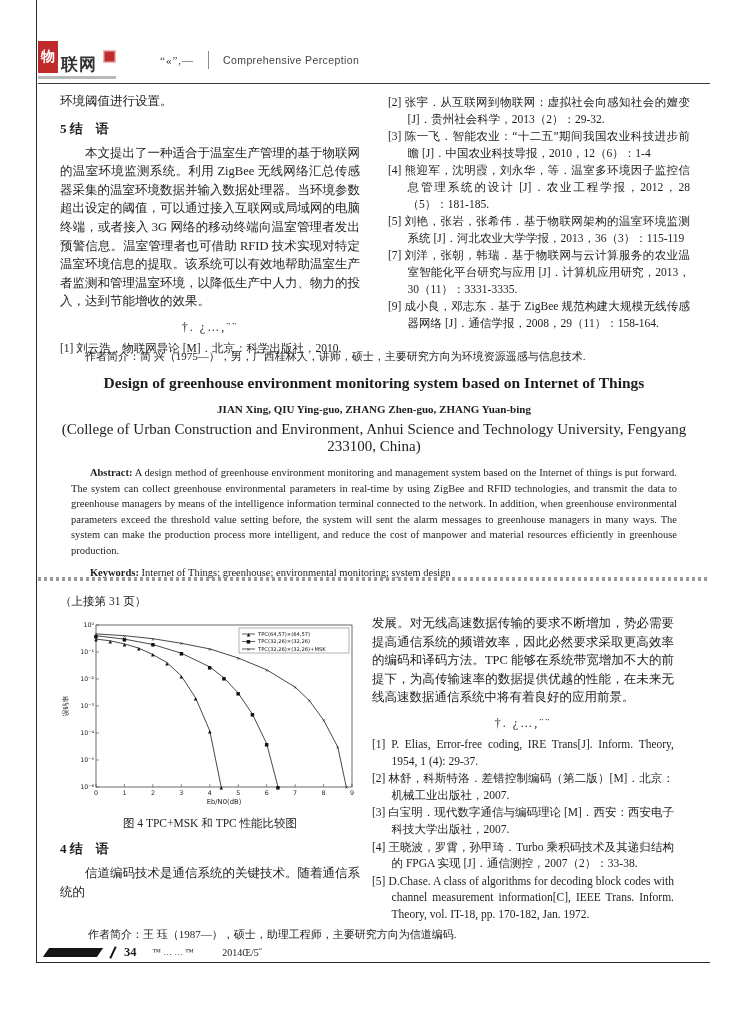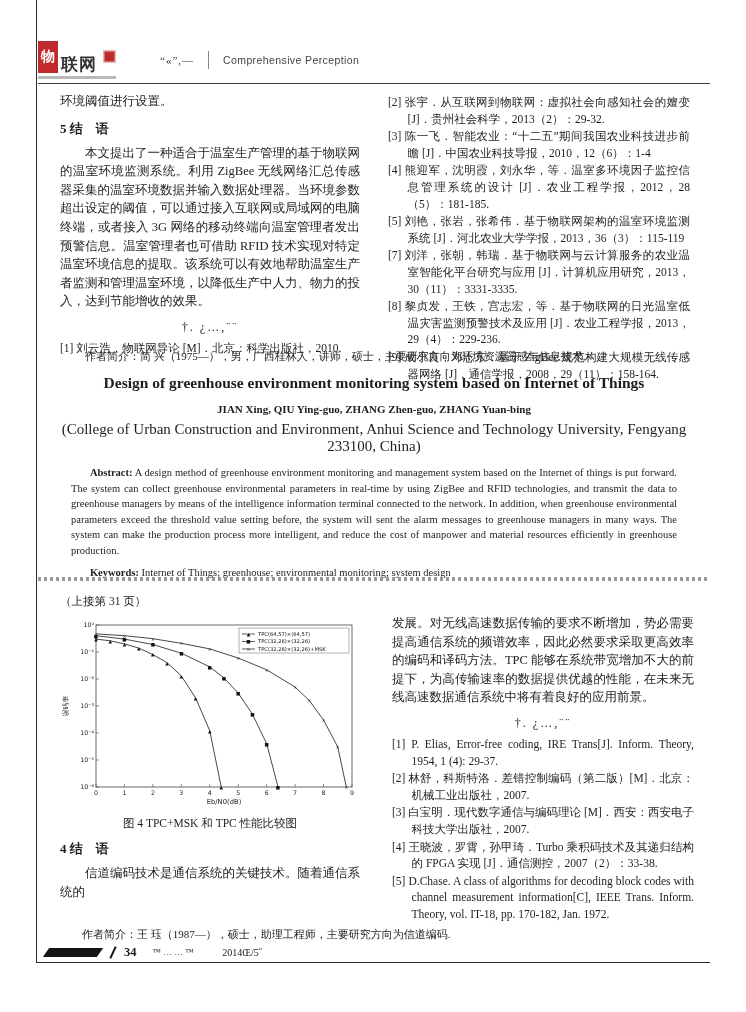--- a/index.html
+++ b/index.html
@@ -38,25 +38,25 @@
   .en-authors { text-align:center; font-size:11px; margin-bottom:6px;font-weight:bold; }
   .en-affil { text-align:center; font-size:15px; margin-bottom:10px; }
   .en-abstract { font-size:10.5px; line-height:15.6px; text-align:justify; margin:0 14px; text-indent:1.8em; }
   .en-keywords { font-size:10.5px; margin:8px 14px 0; text-indent:1.8em; }
   .en-label { font-weight:bold; }
 
   .squiggle { position:absolute; left:38px; top:577px; width:672px; height:4px;
               background:repeating-linear-gradient(90deg,#9a9a9a 0 3px,transparent 3px 6px); }
 
   .bottom-left  { position:absolute; left:60px;  top:594px; width:300px; }
-  .bottom-right { position:absolute; left:392px; top:614px; width:302px; }
+  .bottom-right { position:absolute; left:372px; top:614px; width:302px; }
   .continued { font-size:11.5px; margin-bottom:6px; }
   .fig svg { display:block; font-family:"DejaVu Sans",sans-serif; }
   .fig-cap { text-align:center; font-size:11.5px; margin-top:3px; }
-  .bio2 { position:absolute; left:82px; top:927px; width:605px; }
+  .bio2 { position:absolute; left:88px; top:927px; width:605px; }
 
   
   .footer { position:absolute; left:38px; top:944px; width:672px; height:16px; display:flex; align-items:center; }
   .footer-wedge { width:54px; height:9px; background:#151515; transform:skewX(-35deg); margin-left:8px; }
   .footer-slash { width:2px; height:13px; background:#151515; transform:rotate(25deg); margin:0 4px 0 12px; }
   .footer-page { font-weight:bold; font-size:12.5px; margin-left:6px; }
   .footer-journal { font-size:9px; letter-spacing:2px; margin-left:16px; color:#222; }
   .footer-issue { font-size:10px; margin-left:26px; color:#222; }
 </style>
 </head>
@@ -87,21 +87,20 @@
     <div class="ref-head">†. ¿…,¨¨</div>
     <p class="ref">[1] 刘云浩．物联网导论 [M]．北京：科学出版社，2010.</p>
   </div>
 
   <div class="top-right">
     <p class="ref">[2] 张宇．从互联网到物联网：虚拟社会向感知社会的嬗变 [J]．贵州社会科学，2013（2）：29-32.</p>
     <p class="ref">[3] 陈一飞．智能农业：“十二五”期间我国农业科技进步前瞻 [J]．中国农业科技导报，2010，12（6）：1-4</p>
     <p class="ref">[4] 熊迎军，沈明霞，刘永华，等．温室多环境因子监控信息管理系统的设计 [J]．农业工程学报，2012，28（5）：181-185.</p>
     <p class="ref">[5] 刘艳，张岩，张希伟．基于物联网架构的温室环境监测系统 [J]．河北农业大学学报，2013，36（3）：115-119</p>
     <p class="ref">[7] 刘洋，张朝，韩瑞．基于物联网与云计算服务的农业温室智能化平台研究与应用 [J]．计算机应用研究，2013，30（11）：3331-3335.</p>
-    <p class="ref">[8] 黎贞发，王铁，宫志宏，等．基于物联网的日光温室低温灾害监测预警技术及应用 [J]．农业工程学报，2013，29（4）：229-236.</p>
     <p class="ref">[9] 成小良，邓志东．基于 ZigBee 规范构建大规模无线传感器网络 [J]．通信学报，2008，29（11）：158-164.</p>
   </div>
 
   <div class="bio1 bio">作者简介：简 兴（1975—），男，广西桂林人，讲师，硕士，主要研究方向为环境资源遥感与信息技术.</div>
 
   <div class="english">
     <div class="en-title">Design of greenhouse environment monitoring system based on Internet of Things</div>
     <div class="en-authors">JIAN Xing, QIU Ying-guo, ZHANG Zhen-guo, ZHANG Yuan-bing</div>
     <div class="en-affil">(College of Urban Construction and Environment, Anhui Science and Technology University, Fengyang 233100, China)</div>
     <p class="en-abstract"><span class="en-label">Abstract:</span> <span>A design method of greenhouse environment monitoring and management system based on the Internet of things is put forward. The system can collect greenhouse environmental parameters in real-time by using ZigBee and RFID technologies, and transmit the data to greenhouse managers by means of the intelligence information terminal connected to the network. In addition, when greenhouse environmental parameters exceed the threshold value setting before, the system will sent the alarm messages to greenhouse managers in many ways. The system can make the production process more intelligent, and reduce the cost of manpower and material resources efficiently in greenhouse production.</span></p>

